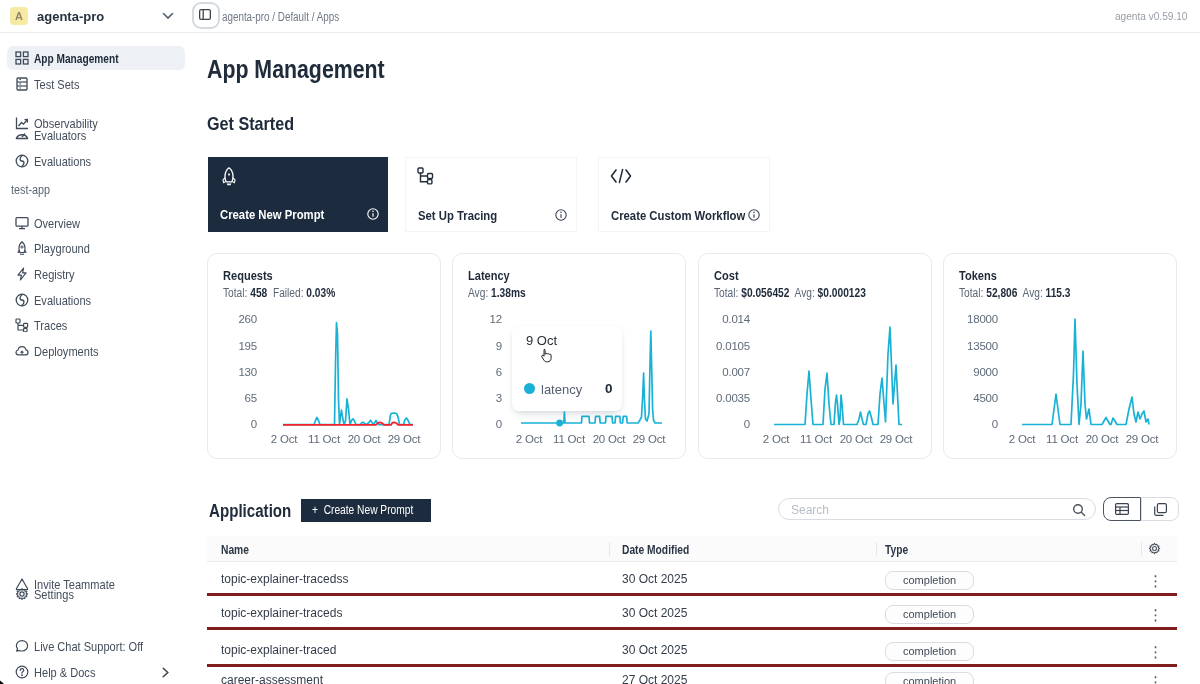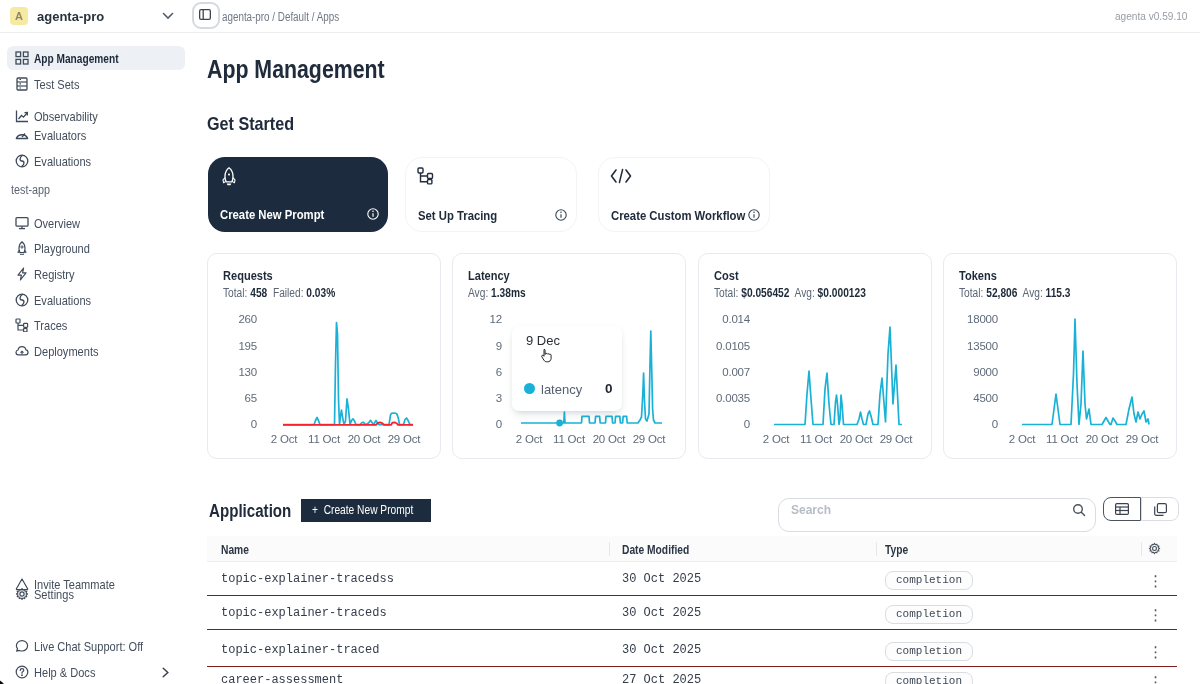--- a/index.html
+++ b/index.html
@@ -16,48 +16,48 @@
 
 .mitem { position:absolute; left:7px; width:178px; height:24px; border-radius:6px; font-size:13px; color:#434e5c; }
 .mitem .txt { position:absolute; left:27px; top:5px; white-space:nowrap; display:inline-block; transform:scaleX(0.85); transform-origin:left top; }
 .mitem svg { position:absolute; left:8px; top:5px; }
 .mitem.sel { background:#edf0f4; color:#1d2939; font-weight:bold; } .mitem.sel .txt { transform:scaleX(0.78); }
 #grouplabel { position:absolute; left:11px; top:183px; font-size:12px; color:#5a6472; transform:scaleX(0.9); transform-origin:left top; }
 
 #h1 { position:absolute; left:207px; top:54px; font-size:26px; font-weight:bold; color:#202c3c; transform:scaleX(0.82); transform-origin:left top; }
 #h2 { position:absolute; left:207px; top:113px; font-size:19px; font-weight:bold; color:#202c3c; transform:scaleX(0.85); transform-origin:left top; }
 
-.gcard { position:absolute; top:157px; height:75px; border-radius:17px; }
+.gcard { position:absolute; top:157px; height:75px; border-radius:0; }
 .gcard .ttl { position:absolute; left:12px; top:49.5px; font-size:13px; font-weight:bold; white-space:nowrap; transform:scaleX(0.87); transform-origin:left top; }
 .gcard .info { position:absolute; right:9px; top:51px; }
 #gc1 { left:208px; width:180px; background:#1c2c3e; color:#fff; }
 #gc2 { left:405px; width:172px; background:#fff; border:1px solid #f2f4f6; color:#202c3c; }
 #gc3 { left:598px; width:172px; background:#fff; border:1px solid #f2f4f6; color:#202c3c; }
 
 .ccard { position:absolute; top:253px; width:234px; height:206px; background:#fff; border:1px solid #e7eaee; border-radius:10px; }
 .ccard .t { position:absolute; left:15px; top:14px; font-size:13px; font-weight:bold; color:#1e2a38; white-space:nowrap; transform:scaleX(0.85); transform-origin:left top; }
 .ccard .s { position:absolute; left:15px; top:32px; font-size:12px; color:#5b6675; white-space:nowrap; transform:scaleX(0.85); transform-origin:left top; }
 .ccard .s b { color:#1e2a38; }
 .ccard svg.chart { position:absolute; left:0; top:50px; }
 #cc1 { left:207px; } #cc2 { left:452px; } #cc3 { left:698px; } #cc4 { left:943px;text-align:center; }
 #tooltip { position:absolute; left:59px; top:72px; width:110px; height:85px; background:#fff; border-radius:7px; box-shadow:0 5px 9px -3px rgba(75,85,100,.22), 0 1px 4px rgba(75,85,100,.06); z-index:5; }
 text.yl, text.xl { font-size:11.5px; fill:#5f6b79; font-family:"Liberation Sans",sans-serif; letter-spacing:-0.2px; }
 
 #apph { position:absolute; left:209px; top:501px; font-size:18px; font-weight:bold; color:#202c3c; transform:scaleX(0.84); transform-origin:left top; }
 #newbtn { position:absolute; left:301px; top:499px; width:130px; height:23px; border-radius:0; background:#1c2c3e; color:#fff; font-size:12px; line-height:23px; } #newbtn span { display:inline-block; transform:scaleX(0.85); transform-origin:left top; padding-left:13px; white-space:nowrap; }
-#search { position:absolute; left:778px; top:498px; width:318px; height:34px; border:1px solid #d9dde2; border-radius:11px; background:#fff;font-weight:bold; }
+#search { position:absolute; left:778px; top:498px; width:318px; height:22px; border:1px solid #d9dde2; border-radius:11px; background:#fff; }
 #search .ph { position:absolute; left:12px; top:4px; font-size:12px; color:#b6bdc6; }
 #search svg { position:absolute; right:9px; top:4px; }
 #toggle { position:absolute; left:1103px; top:497px; }
 .tbtn { position:absolute; top:0; width:38px; height:24px; background:#fff; }
 
 #thead { position:absolute; left:207px; top:536px; width:970px; height:26px; background:#fbfbfc; border-bottom:1px solid #ebedf0; font-size:12.5px; font-weight:bold; color:#2b3644; } #thead span { display:inline-block; transform:scaleX(0.82); transform-origin:left top; white-space:nowrap; }
 .vline { position:absolute; top:6px; width:1px; height:14px; background:#e4e7eb; }
-.trow { position:absolute; left:207px; width:970px; height:34px; border-bottom:1px solid #7f1d1d; font-size:12px; color:#333c49;font-family:Liberation Mono, monospace; }
-.tag { position:absolute; left:678px; top:9px; height:19px; line-height:17px; padding:0 10px; border:1px solid #d9dde2; border-radius:8px; background:#fdfdfd; font-size:11px; color:#3f4a57; }
+.trow { position:absolute; left:207px; width:970px; height:34px; border-bottom:3px solid #7f1d1d; font-size:12px; color:#333c49; }
+.tag { position:absolute; left:678px; top:9px; height:19px; line-height:17px; padding:0 17px; border:1px solid #d9dde2; border-radius:8px; background:#fdfdfd; font-size:11px; color:#3f4a57; }
 .dots { position:absolute; left:941px; top:10px; font-size:15px; color:#4c5560; letter-spacing:0; }
 </style>
 </head>
 <body>
 
 <div id="topbar">
   <div id="avatar">A</div>
   <div id="orgname">agenta-pro</div>
   <svg id="chev1" width="12" height="8" viewBox="0 0 12 8">
       <path d="M1.5 1.5 L6 6 L10.5 1.5" stroke="#545e6b" stroke-width="1.6" fill="none" stroke-linecap="round"></path>
@@ -86,21 +86,21 @@
       <svg width="14" height="14" viewBox="0 0 14 14">
         <rect x="2" y="1" width="10" height="12" rx="1" fill="none" stroke="#3e4a59" stroke-width="1.3"></rect>
         <line x1="2" y1="5" x2="12" y2="5" stroke="#3e4a59" stroke-width="1.2"></line>
         <line x1="2" y1="9" x2="12" y2="9" stroke="#3e4a59" stroke-width="1.2"></line>
         <line x1="4.5" y1="2.5" x2="6" y2="2.5" stroke="#3e4a59" stroke-width="1.2"></line>
         <line x1="4.5" y1="6.8" x2="6" y2="6.8" stroke="#3e4a59" stroke-width="1.2"></line>
         <line x1="4.5" y1="11" x2="6" y2="11" stroke="#3e4a59" stroke-width="1.2"></line>
       </svg>
       <span class="txt">Test Sets</span>
     </div>
-    <div class="mitem" style="top:104px">
+    <div class="mitem" style="top:111px">
       <svg width="14" height="14" viewBox="0 0 14 14">
         <path d="M1.5 1.5 L1.5 12.5 L13 12.5" fill="none" stroke="#3e4a59" stroke-width="1.3"></path>
         <path d="M3.5 10 L6.5 6.5 L8.5 8.2 L12 4" fill="none" stroke="#3e4a59" stroke-width="1.3"></path>
         <path d="M9.5 3.6 L12.4 3.5 L12.3 6.4" fill="none" stroke="#3e4a59" stroke-width="1.3"></path>
       </svg>
       <span class="txt">Observability</span>
     </div>
     <div class="mitem" style="top:123.1px">
       <svg width="14" height="14" viewBox="0 0 14 14">
         <path d="M1.3 10.5 A6.2 6.2 0 0 1 12.7 10.5 Z" fill="none" stroke="#3e4a59" stroke-width="1.3" stroke-linejoin="round"></path>
@@ -269,21 +269,21 @@
     <text class="yl" x="49" y="98" text-anchor="end">3</text>
     <text class="yl" x="49" y="124" text-anchor="end">0</text>
     <text class="xl" x="76" y="139" text-anchor="middle">2 Oct</text>
     <text class="xl" x="116" y="139" text-anchor="middle">11 Oct</text>
     <text class="xl" x="156" y="139" text-anchor="middle">20 Oct</text>
     <text class="xl" x="196" y="139" text-anchor="middle">29 Oct</text>
     <path d="M68 119 L110.8 119 L111.4 108 L112 119 L128.5 119 L129 112.3 L136 112.3 L136.5 119 L142 119 L142.6 112.3 L146.6 112.3 L147.2 119 L152.5 119 L153 112.3 L159 112.3 L159.6 119 L162 119 L162.6 112.3 L166.8 112.3 L167.4 119 L169.6 119 L170.2 112.3 L173.6 112.3 L174.2 119 L178 119 L185 119 L187 116 L188.5 113 L189.8 90 L190.6 69 L191.4 95 L192.5 115 L194 117 L196 110 L197 60 L197.8 27 L198.6 60 L199.6 105 L200.5 116 L202 119 L209 119" fill="none" stroke="#19b2d6" stroke-width="1.7" stroke-linejoin="round"></path>
     <circle cx="106.6" cy="119" r="3.4" fill="#19b2d6"></circle>
   </svg>
   <div id="tooltip">
-    <div style="position:absolute;left:14px;top:7px;font-size:13px;color:#2a2f36;">9 Dec</div>
+    <div style="position:absolute;left:14px;top:7px;font-size:13px;color:#2a2f36;">9 Oct</div>
     <div style="position:absolute;left:12px;top:57px;width:11px;height:11px;border-radius:50%;background:#19b2d6;"></div>
     <div style="position:absolute;left:29px;top:56px;font-size:13px;color:#566070;">latency</div>
     <div style="position:absolute;left:93px;top:55px;font-size:13.5px;font-weight:bold;color:#222a35;">0</div>
   </div>
   <svg width="15" height="15" viewBox="0 0 17 18" style="position:absolute;left:86px;top:94px;z-index:6;">
     <path d="M5.5 1.5 C6.3 1.5 6.8 2 6.8 2.8 L6.8 7.5 L7.2 7.5 C7.2 6.9 7.7 6.4 8.3 6.4 C8.9 6.4 9.3 6.8 9.4 7.4 C9.6 7 10 6.8 10.5 6.8 C11.1 6.8 11.6 7.2 11.7 7.8 C11.9 7.5 12.3 7.3 12.7 7.3 C13.4 7.3 14 7.9 14 8.6 L14 12.5 C14 14.8 12.2 16.6 9.9 16.6 L8.9 16.6 C7.5 16.6 6.2 15.9 5.5 14.7 L2.9 10.6 C2.5 10 2.7 9.2 3.3 8.8 C3.9 8.5 4.6 8.6 5 9.2 L5.5 9.9 L5.5 2.8 C5.5 2 6 1.5 5.5 1.5 Z" fill="#fff" stroke="#111" stroke-width="1.1" stroke-linejoin="round"></path>
   </svg>
 </div>
 <div class="ccard" id="cc3">
   <div class="t">Cost</div>

